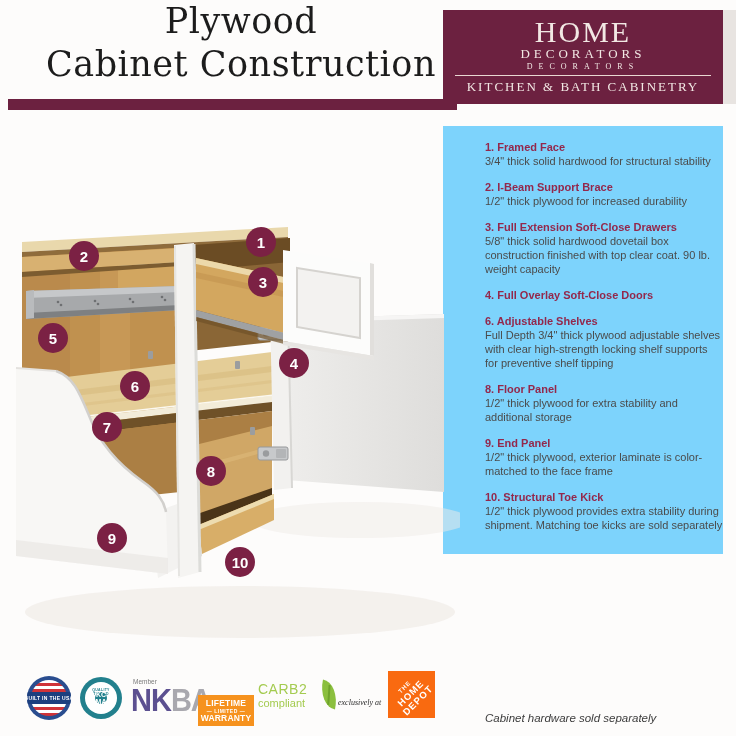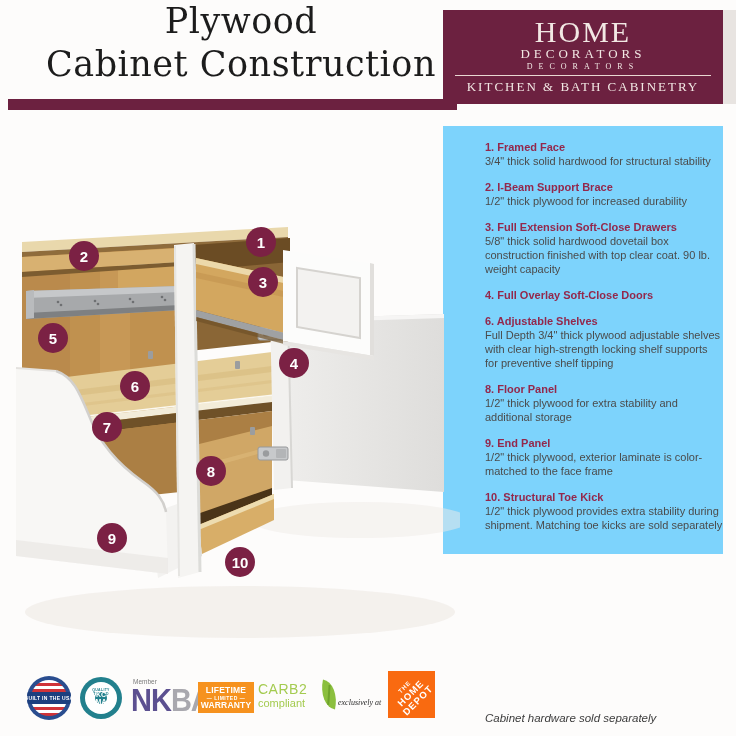--- a/index.html
+++ b/index.html
@@ -54,21 +54,21 @@
   .kcma-center{position:absolute;left:10px;top:10px;right:10px;bottom:10px;border-radius:50%;background:#22808d;
     color:#fff;font-weight:bold;font-size:7px;line-height:7px;display:flex;flex-direction:column;
     align-items:center;justify-content:center;}
 
   .logo-nkba{position:absolute;left:131px;top:14px;width:70px;height:42px;}
   .nkba-member{font-size:6.5px;color:#7a7a7a;margin-left:2px;}
   .nkba-letters{font-size:29px;font-weight:bold;line-height:30px;letter-spacing:-1px;transform:scaleY(1.05);transform-origin:left top;}
   .nkba-nk{color:#5c5090;}
   .nkba-ba{color:#a9a8ae;}
 
-  .logo-warranty{position:absolute;left:198px;top:18px;width:56px;height:31px;background:#f6921e;
+  .logo-warranty{position:absolute;left:198px;top:31px;width:56px;height:31px;background:#f6921e;
     color:#ffffff;text-align:center;display:flex;flex-direction:column;justify-content:center;}
   .w1,.w3{font-size:8.5px;font-weight:bold;line-height:9px;letter-spacing:.2px;}
   .w2{font-size:5px;font-weight:bold;line-height:6px;letter-spacing:.5px;}
   .w2:before{content:"— ";} .w2:after{content:" —";}
 
   .logo-carb{position:absolute;left:258px;top:17px;width:80px;height:40px;color:#a4cb50;}
   .carb1{font-size:14px;line-height:17px;letter-spacing:.5px;}
   .carb2{font-size:11px;line-height:11px;}
   .carb-leaf{position:absolute;left:62px;top:0px;width:18px;height:27px;background:#8bbf3e;
     border-radius:0 100% 0 100%;transform:rotate(12deg);}

